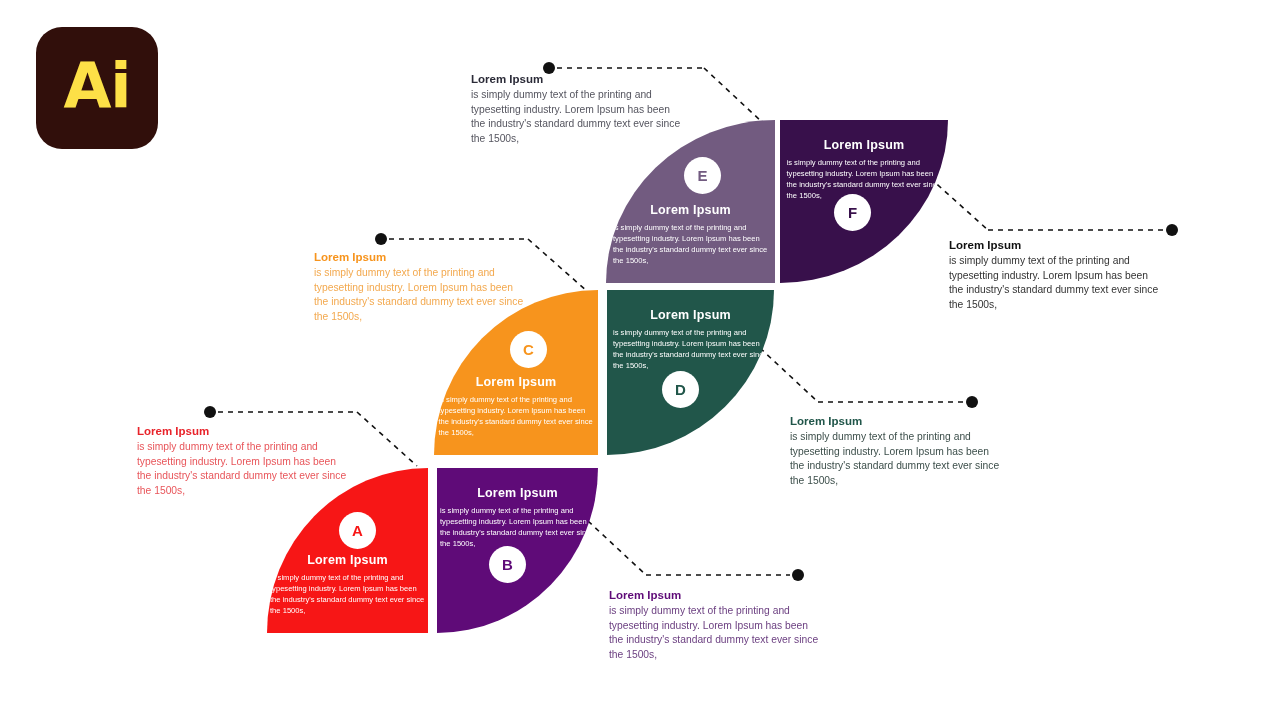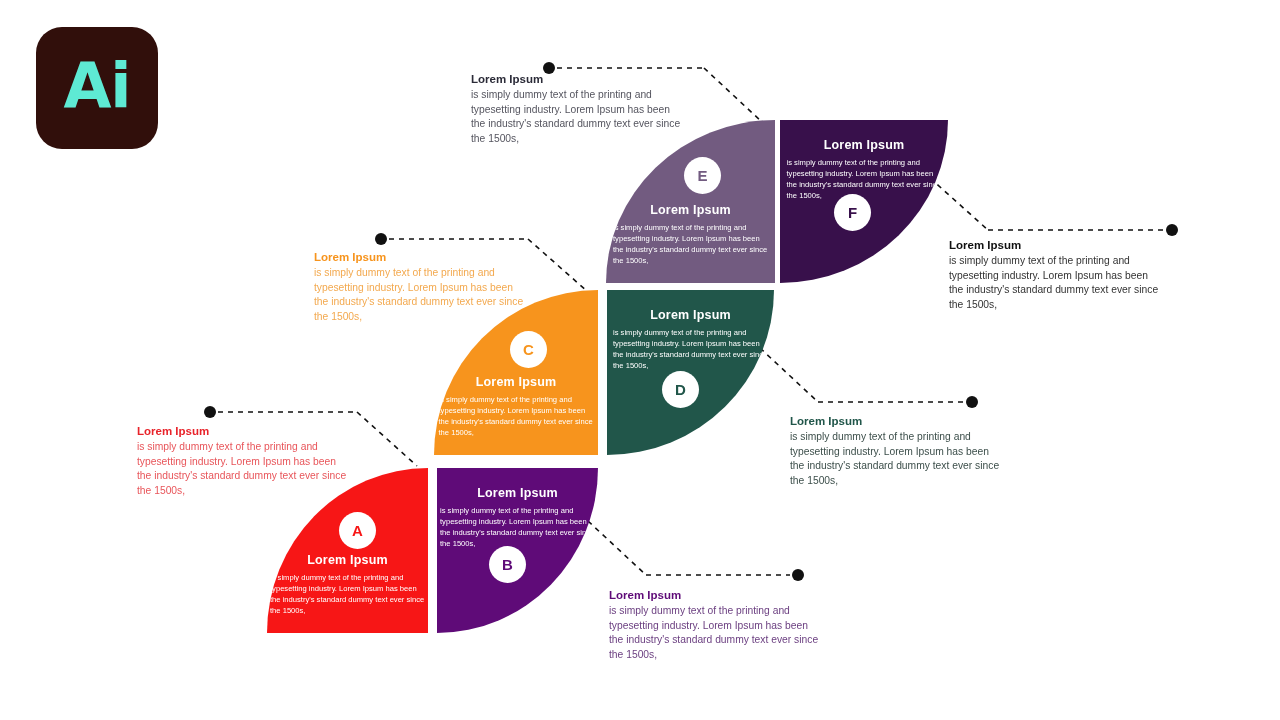--- a/index.html
+++ b/index.html
@@ -26,21 +26,21 @@
     top: 27px;
     width: 122px;
     height: 122px;
     border-radius: 26px;
     background: #310f0b;
     display: flex;
     align-items: center;
     justify-content: center;
   }
   #ai-logo .ai-text {
-    color: #5eead4;
+    color: #fde047;
     font-family: "DejaVu Sans", sans-serif;
     font-weight: bold;
     font-size: 62px;
     letter-spacing: -1px;
     line-height: 1;
     padding-bottom: 4px;
   }
 
   
   .petal {

